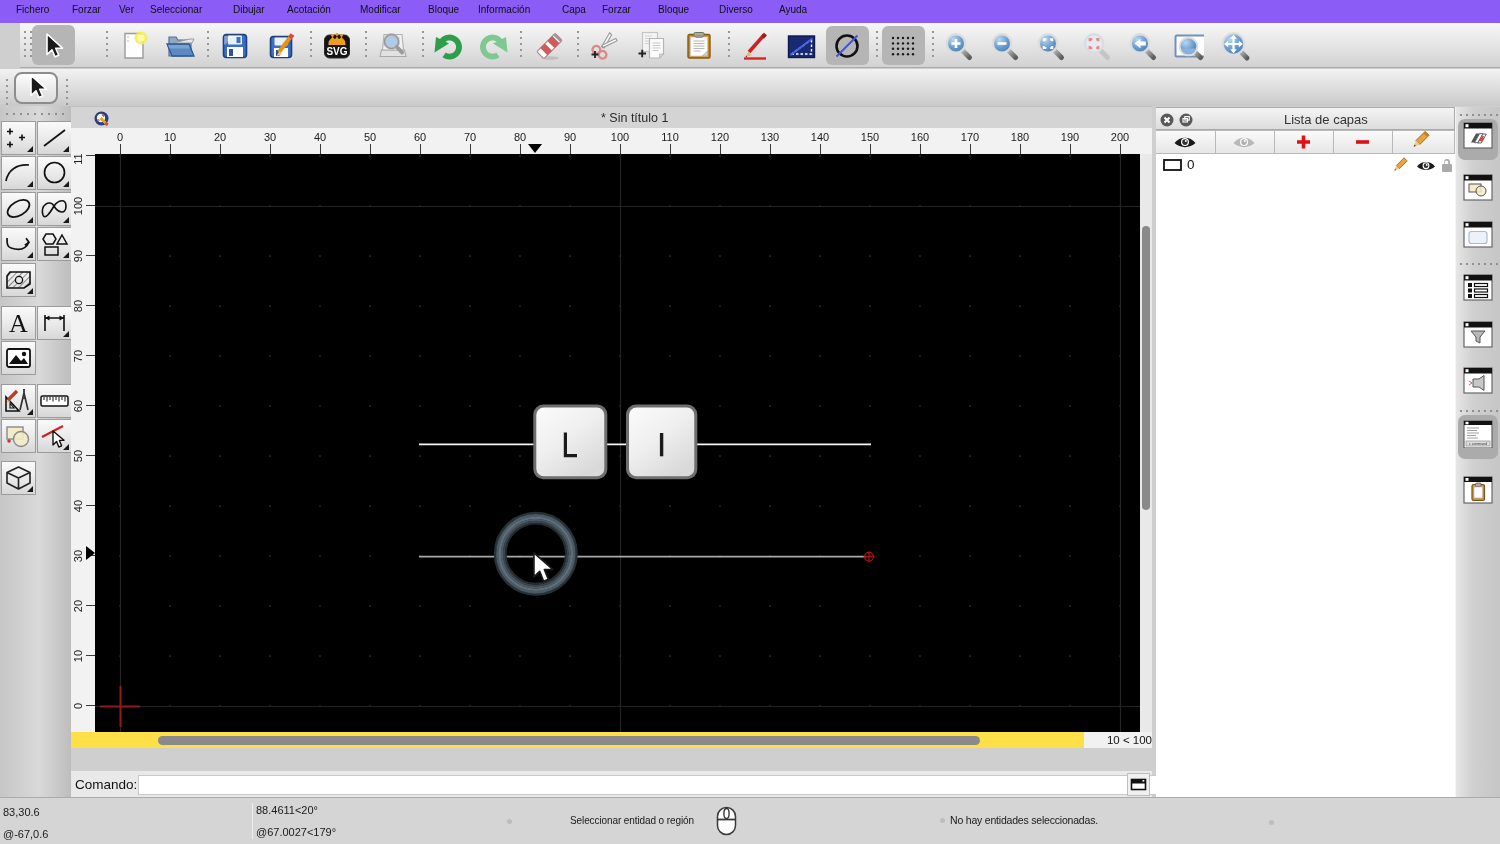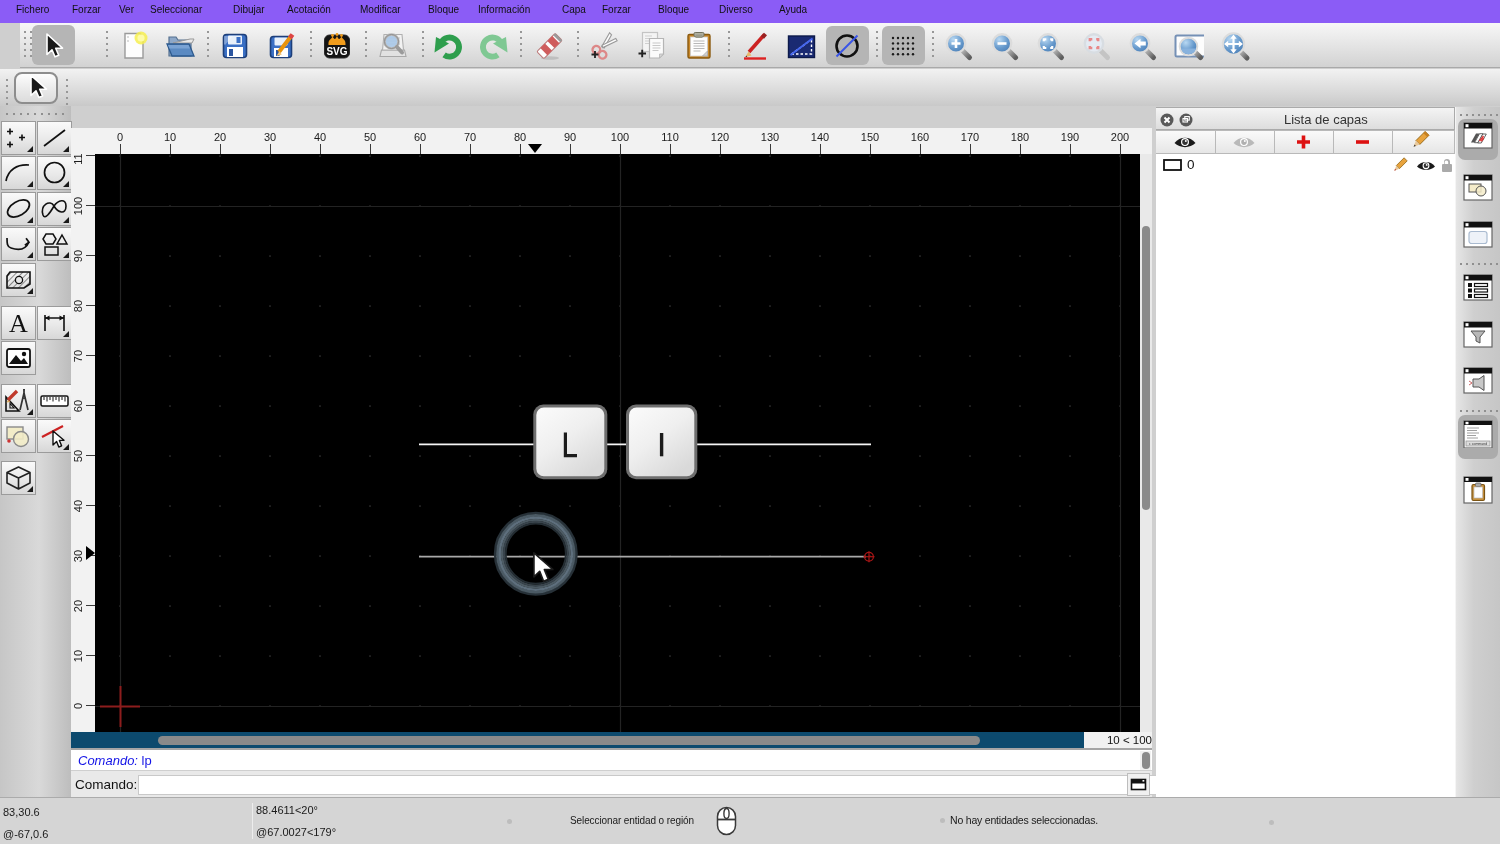--- a/index.html
+++ b/index.html
@@ -38,21 +38,21 @@
   background-size:7px 2px; background-repeat:repeat-x; }
 
 
 #tabbar { left:71px; top:106px; width:1081px; height:22px; background:#d4d4d4; border-top:1px solid #c0c0c0; }
 #tabtitle { position:absolute; left:530px; top:4px; font-size:12.5px; color:#2c2c2c; }
 #ruler-top { left:71px; top:128px; width:1081px; height:26px; background:#f2f2f2; }
 #ruler-left { left:71px; top:154px; width:24px; height:578px; background:#f2f2f2; }
 #canvas { left:95px; top:154px; width:1045px; height:578px; background:#000; }
 #vscroll { left:1140px; top:154px; width:12px; height:578px; background:#e9e9e9; }
 #vthumb { position:absolute; left:1.5px; top:72px; width:8px; height:284px; background:#8a8a8a; border-radius:4px; }
-#hscrollrow { left:71px; top:732px; width:1081px; height:16px; background:#0c4a6e; }
+#hscrollrow { left:71px; top:732px; width:1081px; height:16px; background:#fde047; }
 #hthumb { position:absolute; left:87px; top:3.5px; width:822px; height:9px; background:#8a8a8a; border-radius:4.5px; }
 #gridinfo { position:absolute; right:0px; top:0px; width:68px; font-size:11.5px; color:#111; background:#f1f1f1; height:16px; padding-top:2px; text-align:right; }
 
 
 #cmdhist { left:71px; top:748px; width:1081px; height:22px; background:#fff; border-top:2px solid #a5a5a5; }
 #cmdhist .line { position:absolute; left:7px; top:3px; font-size:13px; color:#1414e6; }
 #cmdhist .sb { position:absolute; right:1px; top:1px; width:11px; height:20px; background:#f1f1f1; }
 #cmdhist .sb i { position:absolute; left:1.5px; top:1px; width:8px; height:17px; background:#8a8a8a; border-radius:4px; }
 #cmdrow { left:71px; top:770px; width:1081px; height:27px; background:#e9e9e9; border-top:1px solid #cfcfcf; }
 #cmdrow .lab { position:absolute; left:4px; top:6px; font-size:13.5px; color:#111; }
@@ -432,20 +432,30 @@
         <line x1="4" y1="17" x2="25" y2="6" stroke="#cc2222" stroke-width="2.2"></line>
     <path d="M18 12 L18 26 L21.6 22.5 L23.8 28 L26.6 26.8 L24.4 21.4 L29 21.3 Z" fill="#fff" stroke="#111" stroke-width="1.4" stroke-linejoin="round" transform="translate(-3,-1)"></path>
       </svg>
     </div>
   <div class="pbtn corner" style="left:1px;top:461px">
     <svg width="33" height="32">
         <path d="M16.5 5 L28 10.5 L28 21 L16.5 27 L5 21 L5 10.5 Z M5 10.5 L16.5 16 L28 10.5 M16.5 16 L16.5 27" fill="none" stroke="#222" stroke-width="1.6" stroke-linejoin="round"></path>
       </svg>
     </div>
 
+  <div id="tabbar" class="abs">
+    <svg class="abs" style="left:23px;top:4px" width="16" height="16">
+      <circle cx="7.5" cy="7.5" r="7" fill="#27407e"></circle>
+      <circle cx="7" cy="7" r="4.2" fill="#f4f4f4"></circle>
+      <path d="M8 3.5 L10 5.5 M3.5 8.5 L5.5 9.5" stroke="#c44" stroke-width="1.2"></path>
+      <line x1="6.5" y1="7" x2="11.8" y2="12.3" stroke="#eda41c" stroke-width="2.8"></line>
+      <circle cx="12.6" cy="13" r="1.7" fill="#d84444"></circle>
+    </svg>
+    <div id="tabtitle">* Sin título 1</div>
+  </div>
 
   <div id="ruler-top" class="abs" style="overflow:hidden">
     <svg width="1081" height="26" viewBox="0 0 1081 26">
       <g fill="#1c1c1c" font-size="11" font-family="Liberation Sans" text-anchor="middle">
         <text x="49" y="13">0</text>
           <text x="99" y="13">10</text>
           <text x="149" y="13">20</text>
         <text x="199" y="13">30</text>
           <text x="249" y="13">40</text>
           <text x="299" y="13">50</text>
@@ -585,26 +595,20 @@
   </div>
 
   <div id="vscroll" class="abs">
       <div id="vthumb"></div>
     </div>
   <div id="hscrollrow" class="abs">
     <div id="hthumb"></div>
     <div id="gridinfo">10 &lt; 100</div>
   </div>
 
-  <div id="cmdhist" class="abs">
-    <div class="line"><i>Comando:</i> lp</div>
-    <div class="sb">
-        <i></i>
-      </div>
-  </div>
   <div id="cmdrow" class="abs">
     <div class="lab">Comando:</div>
     <div class="field"></div>
     <div class="btn">
       <svg width="21" height="21">
           <rect x="3.5" y="5.5" width="14" height="10" fill="#fff" stroke="#111" stroke-width="1.6"></rect>
       <rect x="3" y="5" width="15" height="4.5" fill="#111"></rect>
           <rect x="14.5" y="6" width="1.8" height="1.6" fill="#fff"></rect>
         </svg>
     </div>

